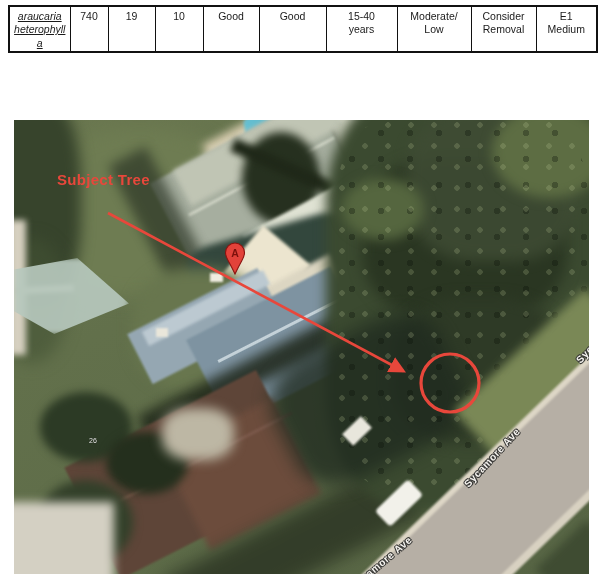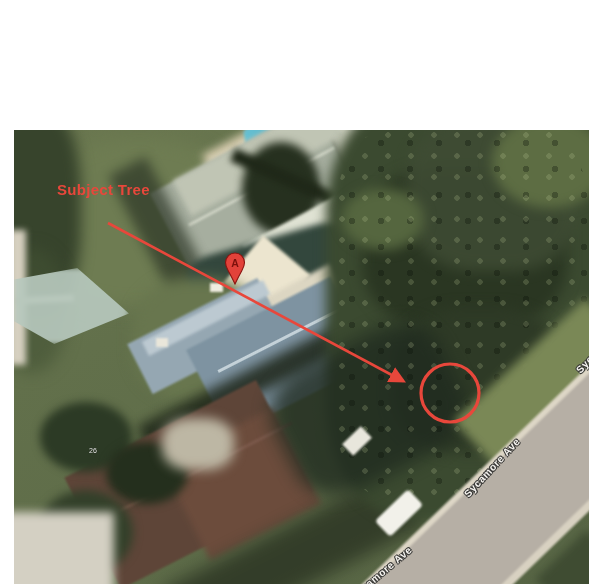--- a/index.html
+++ b/index.html
@@ -11,21 +11,21 @@
   table.assess{border-collapse:collapse;table-layout:fixed;width:588px;
                border:2px solid #111;}
   table.assess td{border:1px solid #111;vertical-align:top;text-align:center;
                   font-size:10px;line-height:1.28;padding:3px 1px 0 1px;
                   white-space:pre-line;overflow:hidden;}
   tr.hdr td{height:33px;}
   tr.dat td{height:41px;font-size:10.5px;}
   td.bot{font-style:italic;text-decoration:underline;}
 
   
-  .map{position:absolute;left:14px;top:130px;width:575px;height:454px;overflow:hidden;
+  .map{position:absolute;left:14px;top:120px;width:575px;height:454px;overflow:hidden;
        background:linear-gradient(155deg,#6b7850 0%,#62704b 35%,#55634331 60%,#556343 100%),#62704b;}
   .map .b{position:absolute;}
 
   .lawn-tl{left:18px;top:8px;width:215px;height:170px;background:#6e7c52;border-radius:45%;filter:blur(9px);}
   .trees-l1{left:-28px;top:-24px;width:95px;height:210px;background:#37442c;border-radius:40%;filter:blur(7px);}
   .trees-l2{left:-18px;top:118px;width:72px;height:125px;background:#42523399;border-radius:50%;filter:blur(8px);}
   .pale-left{left:-5px;top:100px;width:17px;height:135px;background:#d6d0c0;filter:blur(3px);}
   .pale-left2{left:-2px;top:166px;width:62px;height:7px;background:#ccc6b6;filter:blur(2px);transform:rotate(-3deg);}
   .paving-top{left:196px;top:-14px;width:150px;height:72px;background:#d8cdb0;transform:rotate(-28deg);filter:blur(4px);}
   .pool{left:232px;top:-8px;width:74px;height:42px;background:linear-gradient(100deg,#66c0d2,#4fa6ba);
@@ -113,20 +113,38 @@
         <col style="width:47px">
         <col style="width:48px">
       <col style="width:56px">
         <col style="width:67px">
         <col style="width:71px">
         <col style="width:74px">
       <col style="width:65px">
         <col style="width:61px">
     </colgroup>
     <tbody>
+    <tr class="dat">
+      <td class="bot">araucaria
+heterophyll
+a</td>
+      <td>740</td>
+      <td>19</td>
+      <td>10</td>
+      <td>Good</td>
+      <td>Good</td>
+      <td>15-40
+years</td>
+      <td>Moderate/
+Low</td>
+      <td>Consider
+Removal</td>
+      <td>E1
+Medium</td>
+    </tr>
   </tbody>
     </table>
 </div>
 
 <div class="map">
 
   <div class="b lawn-tl"></div>
   <div class="b trees-l1"></div>
   <div class="b trees-l2"></div>
   <div class="b pale-left"></div>

